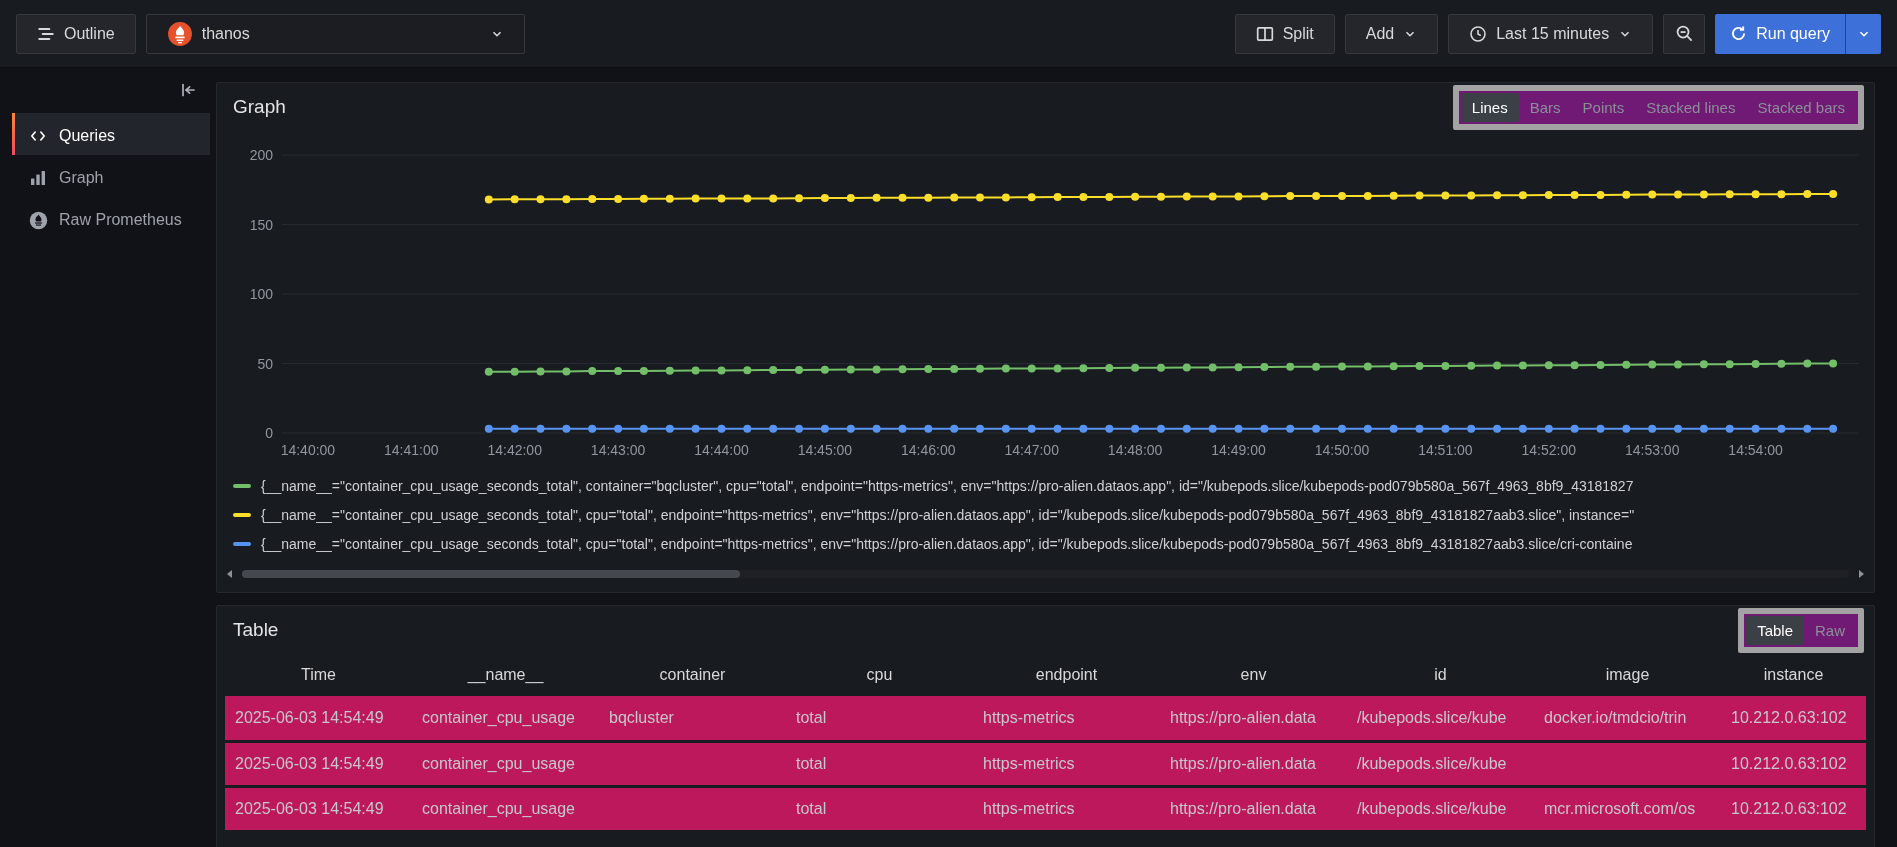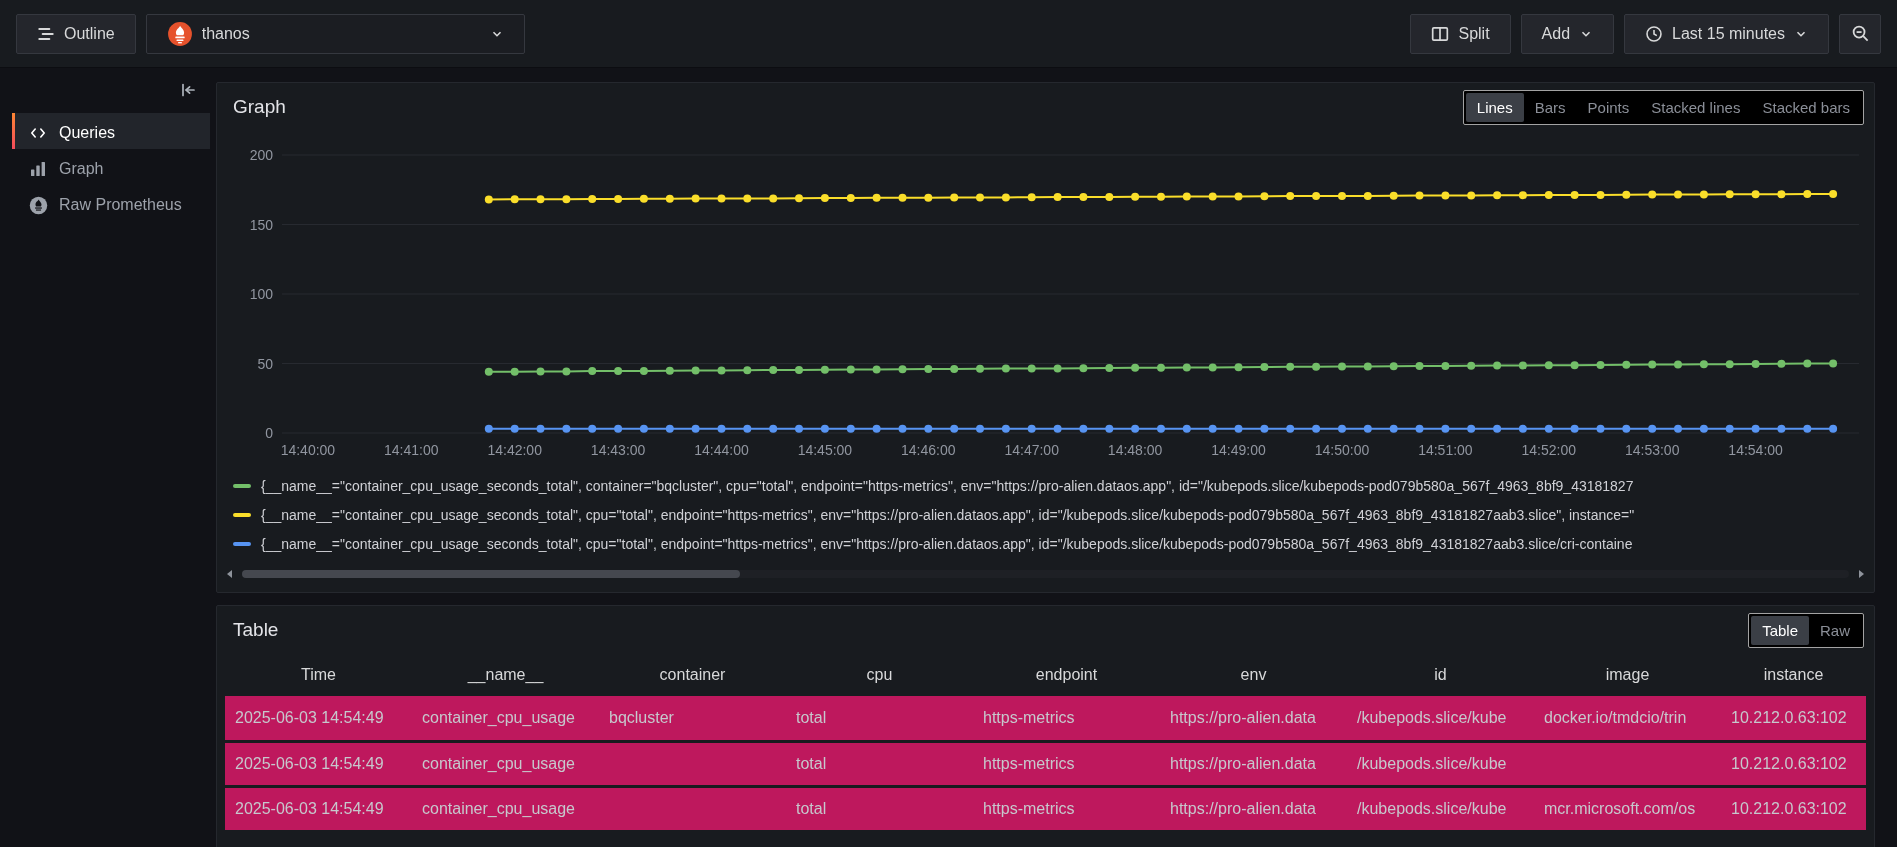--- a/index.html
+++ b/index.html
@@ -58,21 +58,21 @@
     background: #3d71d9; border: none; border-left: 1px solid rgba(17,18,23,0.45);
     border-radius: 0 2px 2px 0; cursor: pointer; color: #fff;
   }
 
   
   .sidebar { position: absolute; left: 12px; top: 76px; width: 198px; }
   .collapse-row { display: flex; justify-content: flex-end; padding: 0 8px 6px 0; }
   .collapse-btn { background: none; border: none; cursor: pointer; color: #aeb4bc; padding: 4px; }
   .side-item {
     display: flex; align-items: center; gap: 11px;
-    height: 36px; padding: 4px 10px 0 13px;
+    height: 42px; padding: 4px 10px 0 13px;
     color: #9da2ab; font-size: 16px; cursor: pointer;
     border-left: 3px solid transparent;
   }
   .side-item.active {
     background: #22252b; color: #ffffff;
     border-left: 3px solid;
     border-image: linear-gradient(180deg, #ff8833 0%, #f2495c 100%) 1;
   }
   .side-icon { display: inline-flex; width: 20px; justify-content: center; }
 
@@ -83,21 +83,21 @@
     border: 1px solid #25282e;
     border-radius: 2px;
     position: relative;
   }
   .graph-panel { height: 511px; }
   .table-panel { height: 280px; margin-top: 12px; }
   .panel-header { height: 48px; display: flex; align-items: center; padding: 0 10px 0 16px; }
   .panel-title { font-size: 19px; font-weight: 500; color: #e3e4e8; }
   .toggle-group {
     margin-left: auto; display: flex; align-items: flex-start;
-    background: #000000; border: 1px solid #a3a3a3; border-radius: 2px; padding: 2px;
+    background: #701a75; border: 6px solid #a3a3a3; border-radius: 2px; padding: 2px;
   }
   .toggle-opt {
     border: none; background: transparent; color: #8b8f98;
     font-size: 15px; font-weight: 500; font-family: inherit;
     padding: 6px 11px; border-radius: 2px; cursor: pointer; white-space: nowrap;
   }
   .toggle-opt.active { background: #3b3f46; color: #ffffff; }
 
   
   .chart-mount { margin: 2px 8px 0 8px; height: 332px; }
@@ -205,20 +205,38 @@
     <button class="btn square">
       <span class="icon">
         <svg width="19" height="19" viewBox="0 0 16 16" fill="none" stroke="currentColor" stroke-width="1.5">
             <circle cx="6.8" cy="6.8" r="4.6"></circle>
             <line x1="10.3" y1="10.3" x2="14" y2="14"></line>
             <line x1="4.7" y1="6.8" x2="8.9" y2="6.8"></line>
           </svg>
       </span>
     </button>
 
+    <div class="run-group">
+      <button class="run-main">
+        <span class="icon">
+          <svg width="17" height="17" viewBox="0 0 16 16" fill="none" stroke="#ffffff" stroke-width="1.8">
+              <path d="M13.3 8a5.3 5.3 0 1 1-1.5-3.7"></path>
+              <polyline points="12.4,1.5 12.4,4.5 9.4,4.5"></polyline>
+            </svg>
+        </span>
+        <span>Run query</span>
+      </button>
+      <button class="run-caret">
+        <span class="icon">
+          <svg width="14" height="14" viewBox="0 0 16 16" fill="none" stroke="#ffffff" stroke-width="1.8">
+              <polyline points="4,6 8,10 12,6"></polyline>
+            </svg>
+        </span>
+      </button>
+    </div>
   </div>
 </header>
 
 <aside class="sidebar">
   <div class="collapse-row">
     <button class="collapse-btn">
       <span class="icon">
         <svg width="20" height="20" viewBox="0 0 20 20" fill="none" stroke="currentColor" stroke-width="1.7" stroke-linecap="round">
             <line x1="5" y1="4.5" x2="5" y2="15.5"></line>
             <line x1="16" y1="10" x2="8.6" y2="10"></line>

